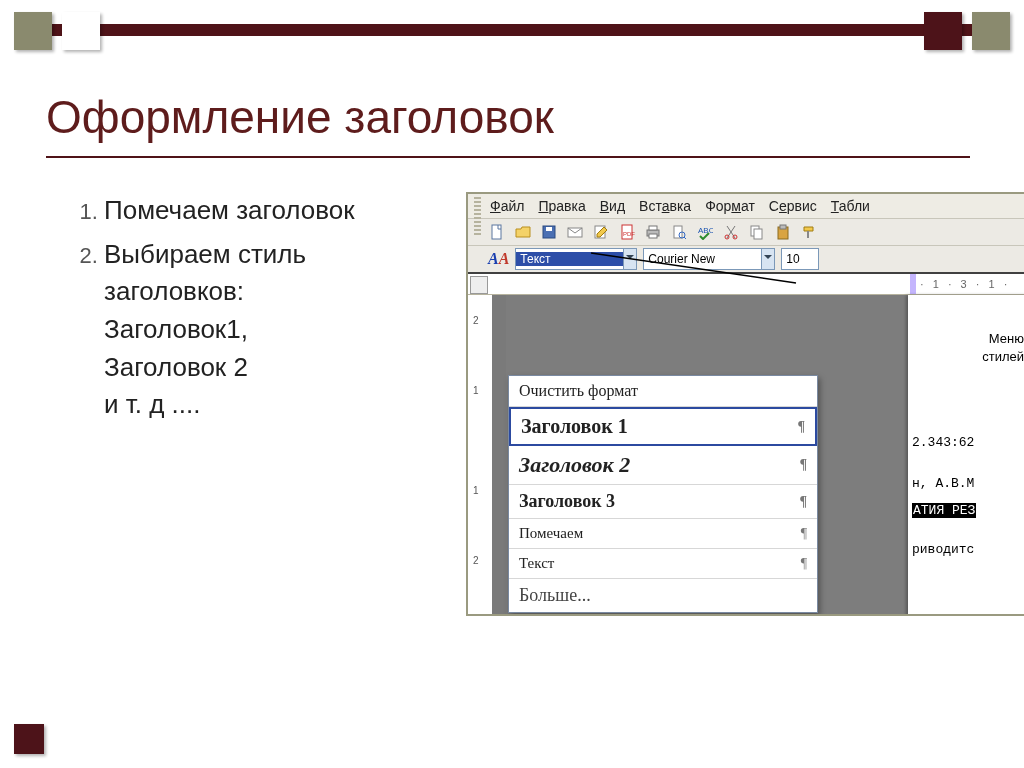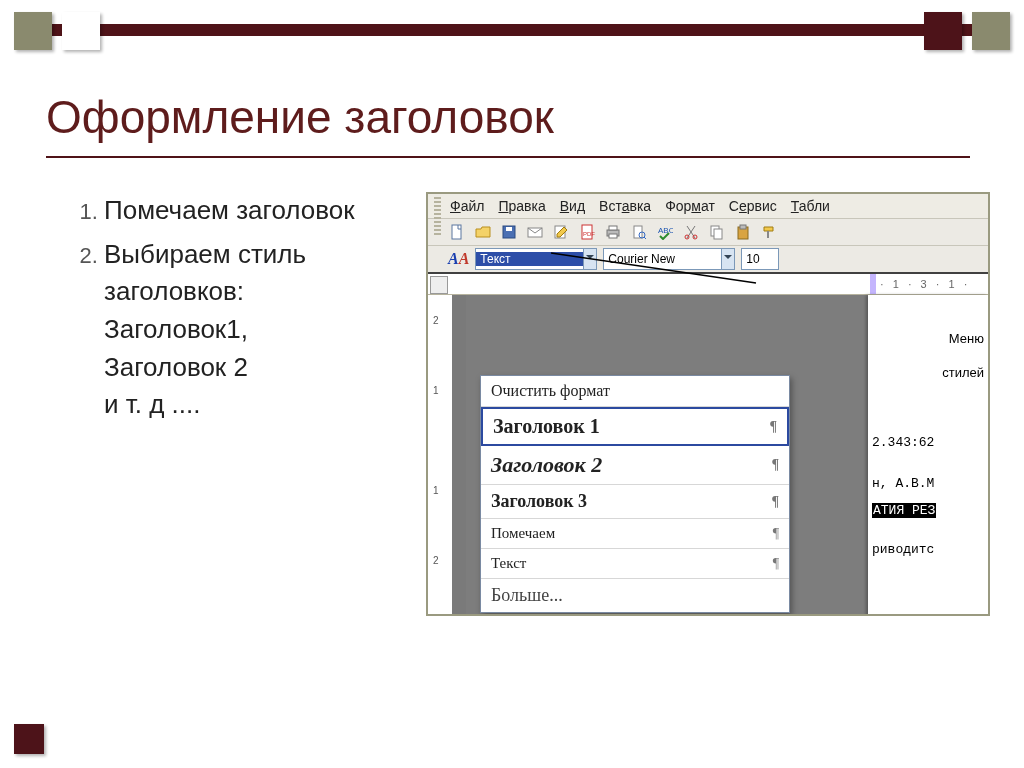--- a/index.html
+++ b/index.html
@@ -47,21 +47,21 @@
   }
   .slide h1 {
     font-size: 46px;
     font-weight: 400;
     color: #5e1c1c;
     margin: 0 0 34px 0;
     padding-bottom: 12px;
     border-bottom: 2px solid #4f1318;
   }
 
-  .columns { display: flex; align-items: flex-start; }
+  .columns { display: flex; align-items: flex-start; gap: 40px; }
   .col-left  { flex: 0 0 380px; }
   .col-right { flex: 1; position: relative; }
 
   ol.steps {
     margin: 0 0 0 58px;
     padding: 0;
     font-size: 26px;
     line-height: 1.45;
     color: #222;
   }
@@ -175,21 +175,21 @@
     height:100%;
     background:#ffffff;
     box-shadow:-2px 0 3px rgba(0,0,0,.3);
   }
   .page .pline{font-size:13px;font-family:"Courier New", monospace;color:#000;white-space:nowrap;padding-left:4px;}
   .page .inv{background:#000;color:#fff;display:inline-block;padding:0 1px;}
 
   
   .dropdown{
     position:absolute;
-    left:52px;
+    left:40px;
     top:80px;
     width:308px;
     background:#fff;
     border:1px solid #7a8aa2;
     box-shadow:2px 3px 6px rgba(0,0,0,.35);
     z-index:3;
     font-family:"Times New Roman", serif;
   }
   .dropdown .opt{
     display:flex; justify-content:space-between; align-items:center;
@@ -381,21 +381,21 @@
           <div class="vruler">
             <span class="mark" style="top:20px">2</span>
             <span class="mark" style="top:90px">1</span>
             <span class="mark" style="top:190px">1</span>
             <span class="mark" style="top:260px">2</span>
           </div>
           <div class="page-gap"></div>
 
           <div class="page">
             <div class="sidelabel" style="top:36px">Меню</div>
-            <div class="sidelabel" style="top:70px">стилей</div>
+            <div class="sidelabel" style="top:54px">стилей</div>
             <div class="pline" style="margin-top:140px">2.343:62</div>
             <div class="pline" style="margin-top:26px">н, А.В.М</div>
             <div class="pline" style="margin-top:12px"><span class="inv">АТИЯ РЕЗ</span></div>
             <div class="pline" style="margin-top:24px">риводитс</div>
           </div>
 
           <div class="dropdown">
             <div class="opt clear">Очистить формат</div>
             <div class="opt h1">
               <span>Заголовок 1</span>

